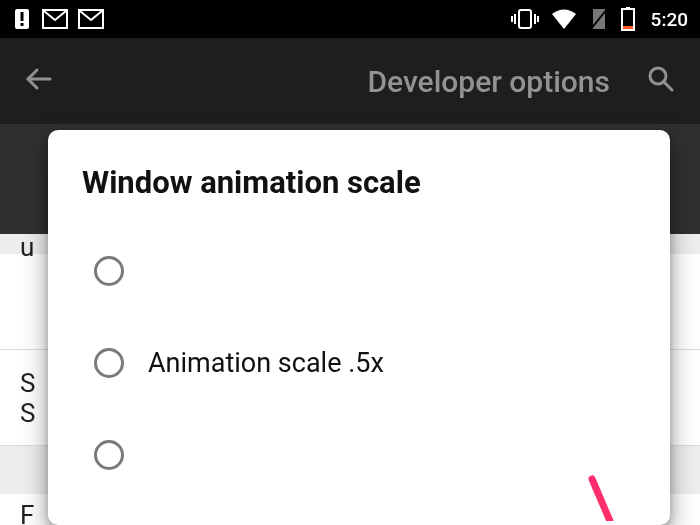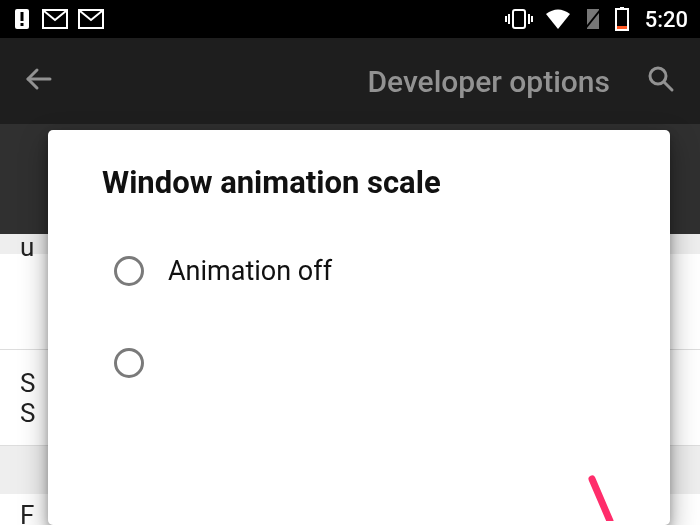--- a/index.html
+++ b/index.html
@@ -21,21 +21,21 @@
       color: #fff;
     }
     .status-left, .status-right {
       display: flex;
       align-items: center;
       gap: 10px;
     }
     .status-right { gap: 12px; }
     .status-bar svg { display: block; }
     .status-time {
-      font-size: 22px;
+      font-size: 19px;
       font-weight: 500;
       color: #fff;
       margin-left: 4px;
     }
 
     .app-bar {
       background: #1e1e1e;
       height: 86px;
       display: flex;
       align-items: center;
@@ -86,23 +86,23 @@
       font-weight: 400;
     }
 
     .dialog {
       position: absolute;
       left: 48px;
       right: 30px;
       top: 6px;
       bottom: 0;
       background: #fff;
-      border-radius: 5px;
+      border-radius: 10px;
       box-shadow: 0 12px 28px rgba(0,0,0,0.35), 0 4px 10px rgba(0,0,0,0.25);
-      padding: 34px 34px 0 54px;
+      padding: 34px 34px 0 34px;
       overflow: hidden;
     }
     .dialog-title {
       font-size: 31px;
       font-weight: 700;
       color: #111;
       margin-bottom: 24px;
     }
     .radio-list {
       display: flex;
@@ -218,21 +218,24 @@
   </div>
   <div class="backdrop-row row3">
     <span class="peek" style="top:6px">F</span>
   </div>
 
   <div class="dialog">
     <div class="dialog-title">Window animation scale</div>
     <div class="radio-list">
       <div class="radio-item">
         <span class="radio-outer"></span>
-        <span class="radio-label">Animation off</span>
+      </div>
+      <div class="radio-item">
+        <span class="radio-outer"></span>
+        <span class="radio-label">Animation scale .5x</span>
       </div>
       <div class="radio-item">
         <span class="radio-outer"></span>
       </div>
     </div>
 
     <span class="annotation-arrow">
       <svg width="40" height="50" viewBox="0 0 40 50">
           <path d="M30 50 L12 8" stroke="#ff2d6b" stroke-width="7" stroke-linecap="round" fill="none"></path>
         </svg>

